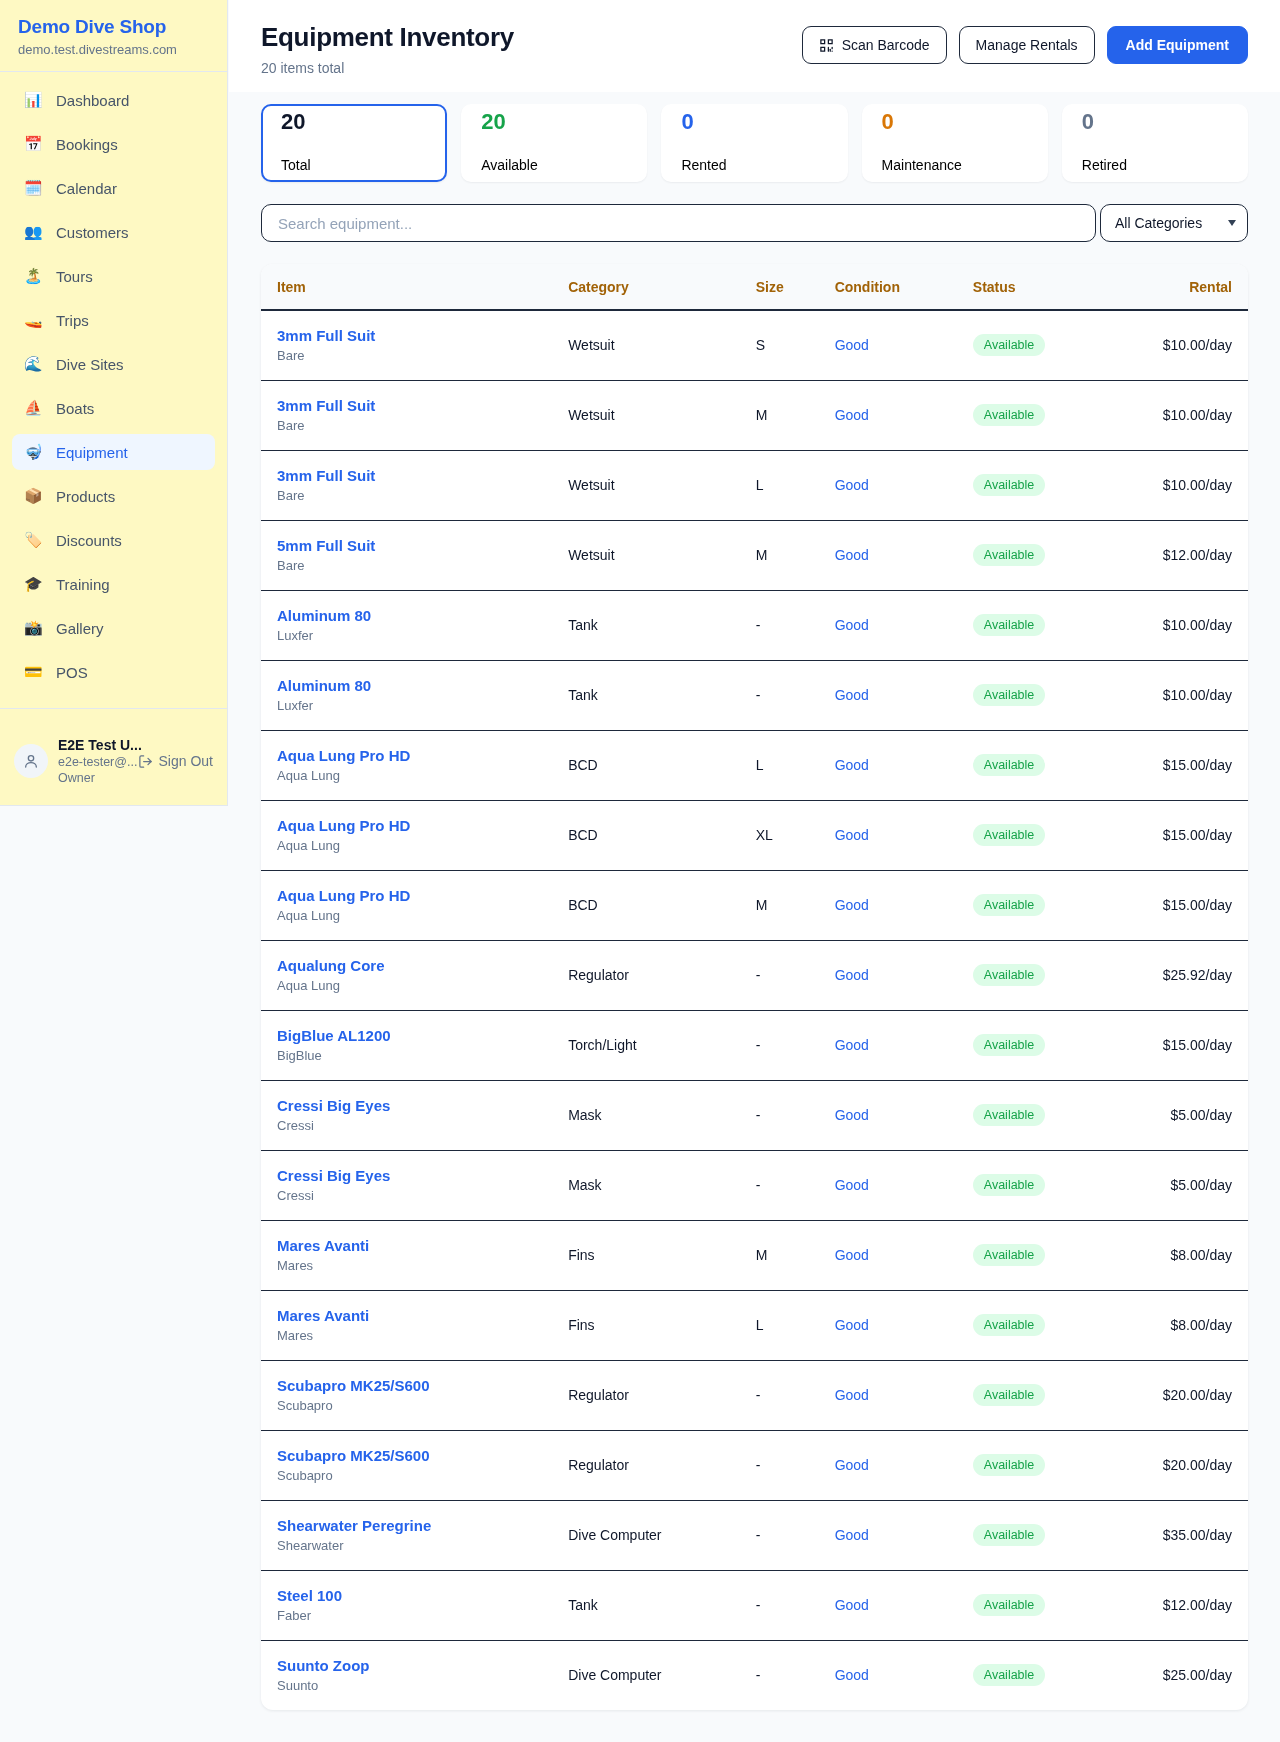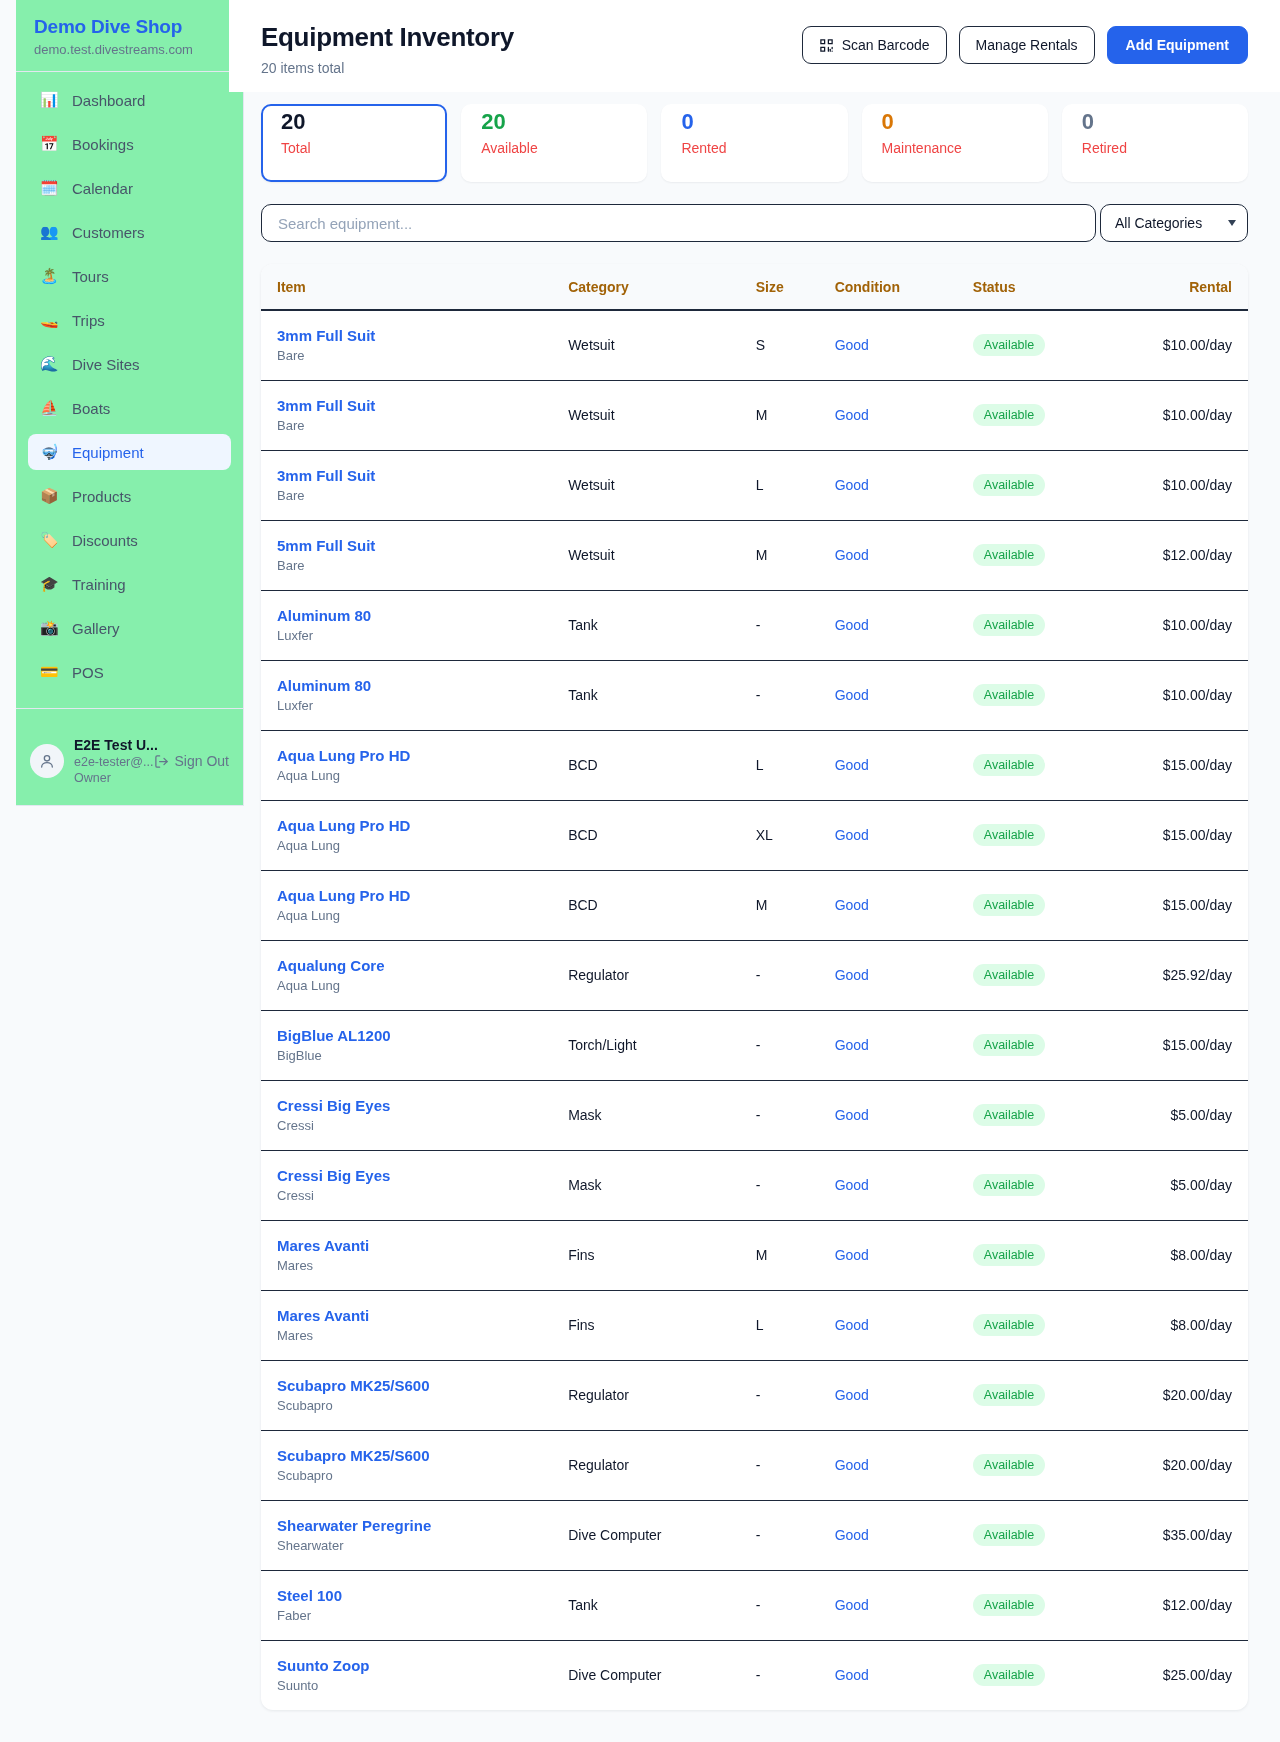--- a/index.html
+++ b/index.html
@@ -6,22 +6,22 @@
   html,body { width:1280px; height:1742px; overflow:hidden; }
   body {
     font-family:"Liberation Sans","DejaVu Sans",sans-serif;
     background:#f1f5f9; color:#0f172a;
   }
   .app { position:relative; width:1280px; height:1742px; background:#f8fafc; }
 
   
   .sidebar {
     position:absolute; left:0; top:0; width:228px; height:806px;
-    background:#86efac; border-right:1px solid #e2e8f0; border-bottom:1px solid #e2e8f0;
-    display:flex; flex-direction:column;margin-left:16px;
+    background:#fef9c3; border-right:1px solid #e2e8f0; border-bottom:1px solid #e2e8f0;
+    display:flex; flex-direction:column;
   }
   .brand-block { padding:16px 18px 14px 18px; border-bottom:1px solid #e2e8f0; }
   .brand { font-size:19px; font-weight:bold; color:#2563eb; letter-spacing:-0.2px; }
   .brand-domain { font-size:13px; color:#64748b; margin-top:4px; }
   .nav { padding:10px 12px; flex:1 1 auto; }
   .nav-item {
     display:flex; align-items:center; gap:12px;
     height:36px; margin-bottom:8px; padding:0 12px;
     border-radius:8px; color:#475569; font-size:15px; cursor:pointer;
   }
@@ -59,21 +59,21 @@
 
   .content { padding:12px 32px 28px 32px; }
 
   .stats { display:flex; gap:14px; }
   .stat-card {
     flex:1 1 0; background:#fff; border:2px solid transparent; border-radius:10px;
     padding:3px 18px; box-shadow:0 1px 2px rgba(15,23,42,.06); cursor:pointer; height:78px;
   }
   .stat-card.selected { border-color:#2563eb; }
   .stat-value { font-size:22px; font-weight:bold; }
-  .stat-label { font-size:14px; color:#ef4444; margin-top:5px; }
+  .stat-label { font-size:14px; color:#000000; margin-top:22px; }
 
   .filter-row { display:flex; gap:4px; margin-top:22px; }
   .search-input {
     flex:1 1 auto; height:38px; border:1px solid #1e293b; border-radius:10px;
     padding:0 16px; font-size:15px; color:#0f172a; background:#fff; outline:none;
     font-family:"Liberation Sans","DejaVu Sans",sans-serif;
   }
   .search-input::placeholder { color:#94a3b8; }
   .select-wrap { position:relative; width:148px; flex:0 0 148px; }
   .category-select {

